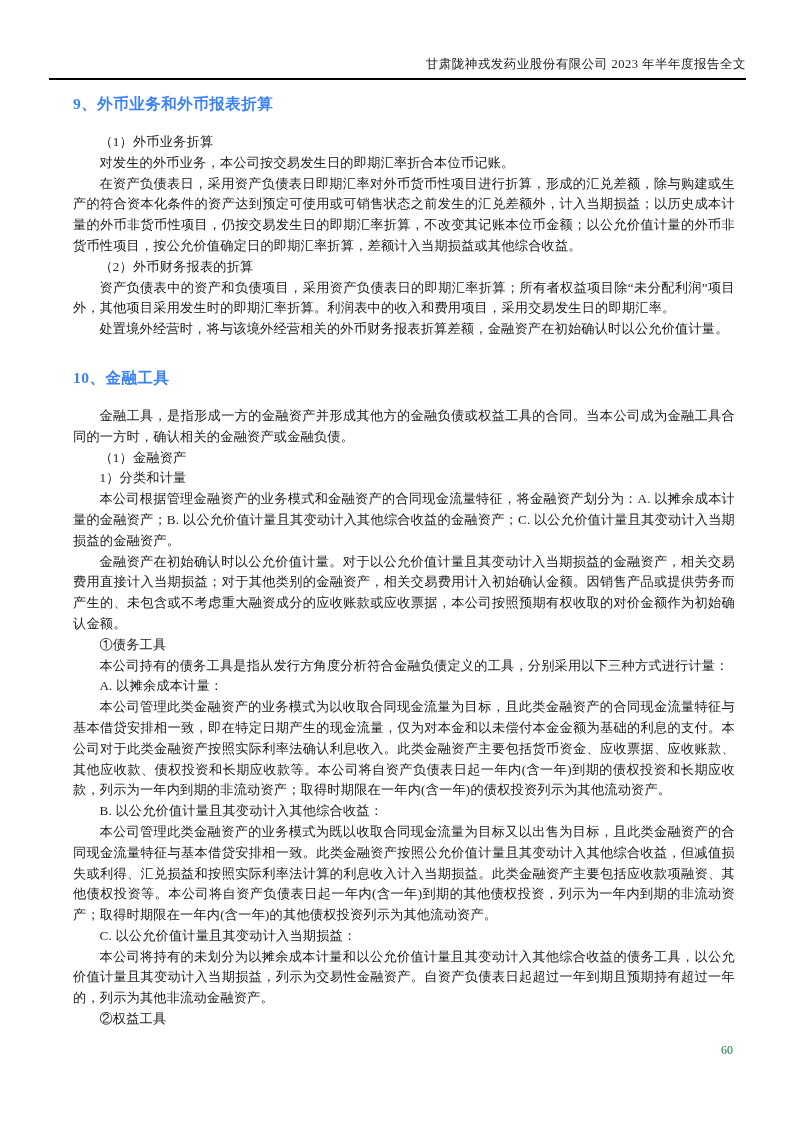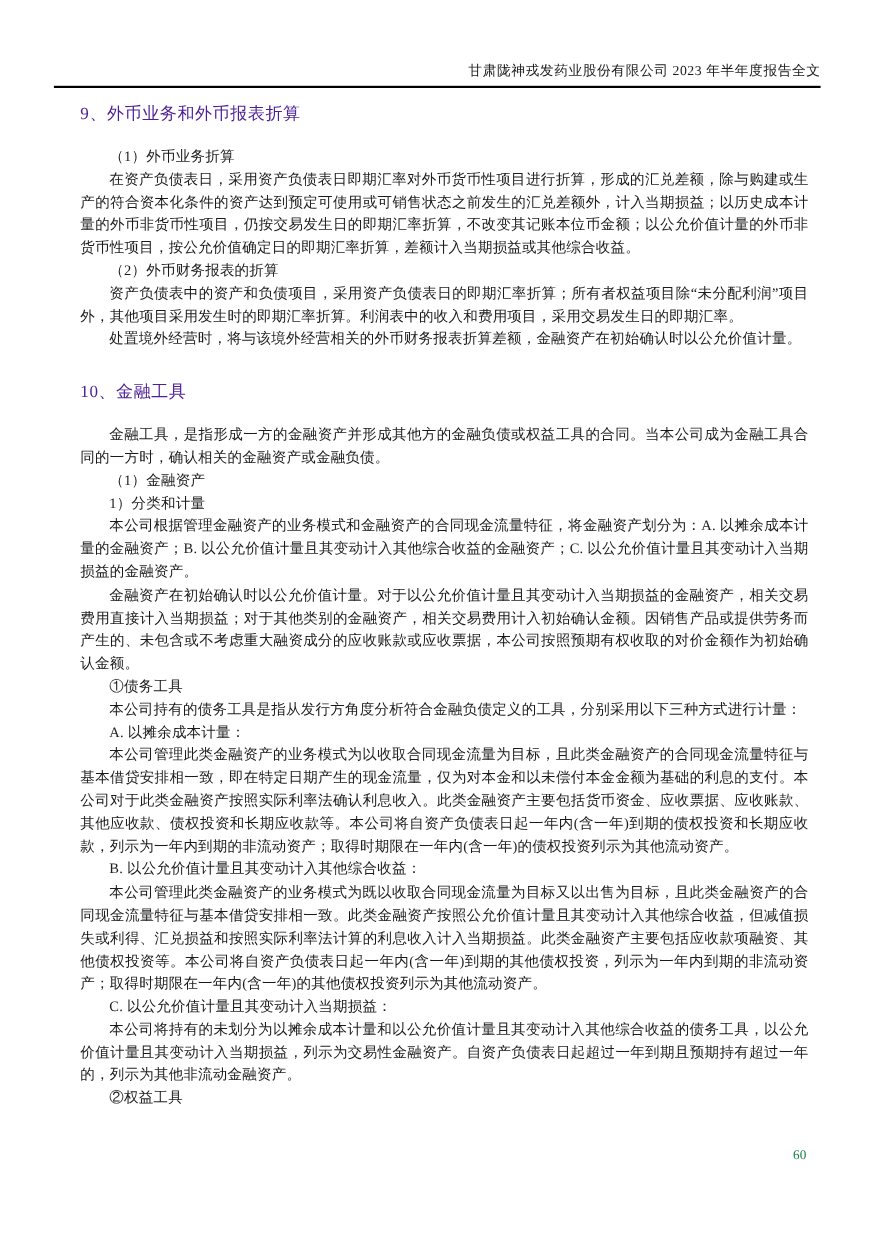--- a/index.html
+++ b/index.html
@@ -24,22 +24,22 @@
     padding-bottom: 5px;
     border-bottom: 2px solid #000;
     color: #1a1a1a;
   }
   .content {
     position: absolute;
     top: 92px; left: 73px; width: 662px;
   }
   .sec-h {
     font-size: 15.5px;
-    font-weight: normal;
-    color: #4c1d95;
+    font-weight: bold;
+    color: #3b82f6;
     margin: 0 0 16px 0;
     line-height: 24px;
     letter-spacing: 0.5px;
   }
   .sec-h-10 { margin-top: 26px; }
   .content p {
     margin: 0;
     font-size: 13.2px;
     line-height: 20.8px;
     text-align: justify;
@@ -60,20 +60,21 @@
 <div class="page">
 
   <div class="header">
     <span>甘肃陇神戎发药业股份有限公司 2023 年半年度报告全文</span>
   </div>
 
   <div class="content">
 
     <h1 class="sec-h">9、外币业务和外币报表折算</h1>
     <p>（1）外币业务折算</p>
+    <p>对发生的外币业务，本公司按交易发生日的即期汇率折合本位币记账。</p>
     <p>在资产负债表日，采用资产负债表日即期汇率对外币货币性项目进行折算，形成的汇兑差额，除与购建或生产的符合资本化条件的资产达到预定可使用或可销售状态之前发生的汇兑差额外，计入当期损益；以历史成本计量的外币非货币性项目，仍按交易发生日的即期汇率折算，不改变其记账本位币金额；以公允价值计量的外币非货币性项目，按公允价值确定日的即期汇率折算，差额计入当期损益或其他综合收益。</p>
     <p>（2）外币财务报表的折算</p>
     <p>资产负债表中的资产和负债项目，采用资产负债表日的即期汇率折算；所有者权益项目除“未分配利润”项目外，其他项目采用发生时的即期汇率折算。利润表中的收入和费用项目，采用交易发生日的即期汇率。</p>
     <p>处置境外经营时，将与该境外经营相关的外币财务报表折算差额，金融资产在初始确认时以公允价值计量。</p>
 
     <h1 class="sec-h sec-h-10">10、金融工具</h1>
     <p>金融工具，是指形成一方的金融资产并形成其他方的金融负债或权益工具的合同。当本公司成为金融工具合同的一方时，确认相关的金融资产或金融负债。</p>
     <p>（1）金融资产</p>
     <p>1）分类和计量</p>
     <p>本公司根据管理金融资产的业务模式和金融资产的合同现金流量特征，将金融资产划分为：A. 以摊余成本计量的金融资产；B. 以公允价值计量且其变动计入其他综合收益的金融资产；C. 以公允价值计量且其变动计入当期损益的金融资产。</p>

